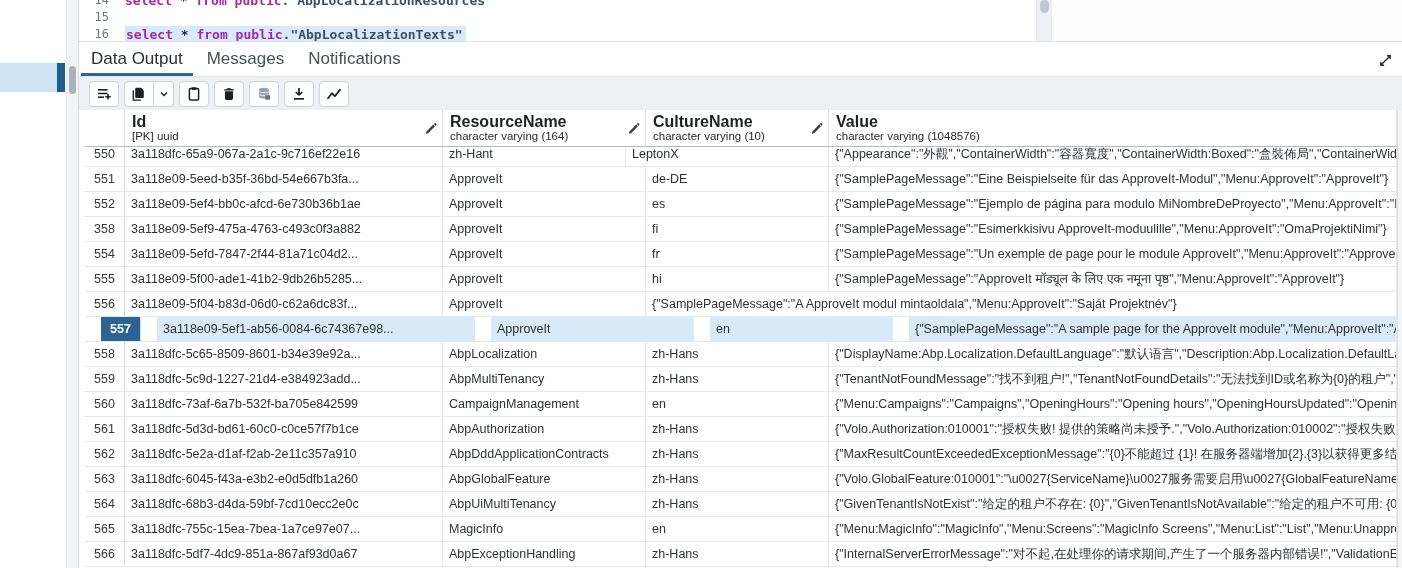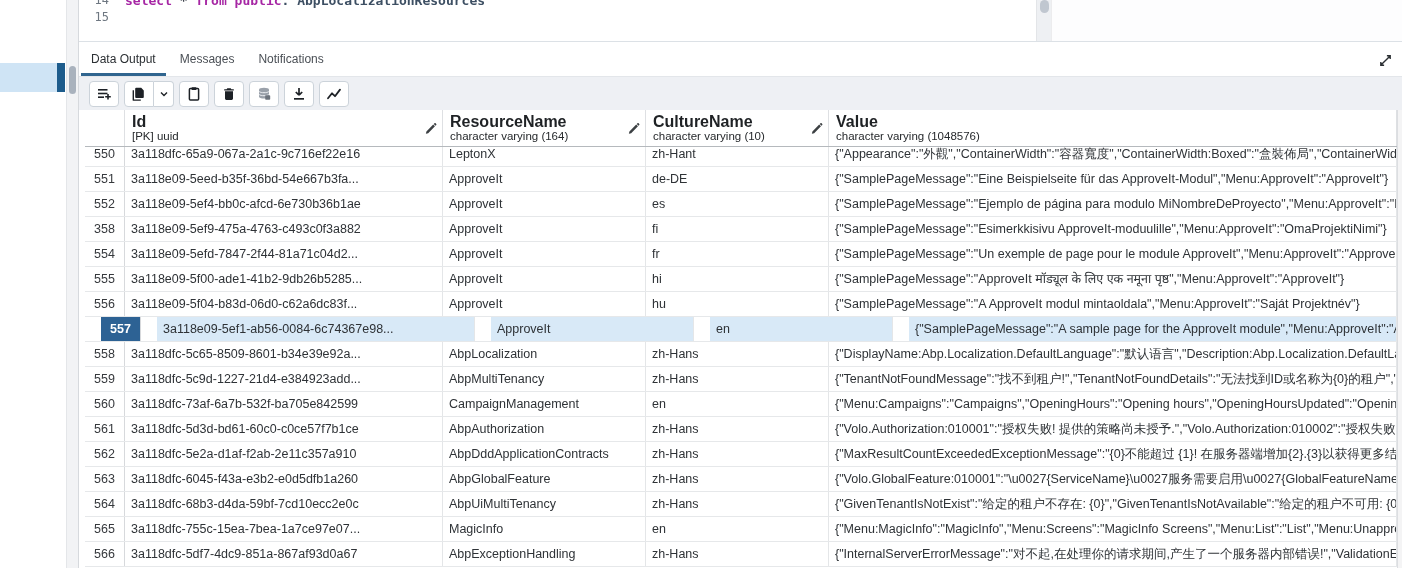--- a/index.html
+++ b/index.html
@@ -35,21 +35,21 @@
                       background:#eef0f3; border-left:1px solid #e3e5e8; }
   .editor-scroll-thumb { position:absolute; left:3px; top:0; width:9px; height:13px;
                          background:#c0c7d0; border-radius:5px; }
   .editor-right-space { position:absolute; left:972px; top:0; right:0; height:41px;
                         background:#fdfdfe; border-left:1px solid #ececee; }
   .hdivider { position:absolute; left:0; top:41px; width:100%; height:1px; background:#dce1e6; }
 
   
   .tabbar { position:absolute; left:0; top:42px; width:100%; height:34px; background:#fff; display:flex; align-items:stretch; padding-left:2px; }
   .tab { position:relative; display:flex; align-items:center; padding:0 10px; margin-right:4px;
-         font-size:12px; color:#4a4f55; cursor:pointer; }
+         font-size:17px; color:#4a4f55; cursor:pointer; }
   .tab.active { color:#2b2f33; }
   .tab.active::after { content:""; position:absolute; left:0; right:0; bottom:0; height:3px; background:#30658f; }
   .expand-btn { position:absolute; right:9px; top:11px; width:15px; height:15px; cursor:pointer; }
 
   
   .toolbar { position:absolute; left:0; top:76px; width:100%; height:34px; background:#eef0f4;
              border-top:1px solid #e3e6ea; display:flex; align-items:center; padding-left:10px; gap:5px; }
   .btn { width:30px; height:26px; background:#fff; border:1px solid #ccd3da; border-radius:4px;
          display:flex; align-items:center; justify-content:center; cursor:pointer; }
   .btn svg { display:block; }
@@ -96,20 +96,21 @@
     <div class="left-scroll-thumb"></div>
   </div>
   <div class="panel-divider"></div>
 
   <div class="main">
 
     <div class="editor">
       <div class="editor-lines">
         <div class="code-line"><span class="ln">14</span><span class="code"><span class="kw">select</span> <span class="op">*</span> <span class="kw">from</span> <span class="kw">public</span><span class="ident">."AbpLocalizationResources"</span></span></div>
         <div class="code-line"><span class="ln">15</span><span class="code"></span></div>
+        <div class="code-line"><span class="ln">16</span><span class="code"><span class="hl"><span class="kw">select</span> <span class="op">*</span> <span class="kw">from</span> <span class="kw">public</span><span class="ident">."AbpLocalizationTexts"</span></span></span></div>
       </div>
     </div>
     <div class="editor-scrollbar">
       <div class="editor-scroll-thumb"></div>
     </div>
     <div class="editor-right-space"></div>
     <div class="hdivider"></div>
 
     <div class="tabbar">
       <div class="tab active">Data Output</div>
@@ -201,22 +202,22 @@
         </div>
         <div class="hcell c-val">
           <div class="hname">Value</div>
           <div class="htype">character varying (1048576)</div>
         </div>
       </div>
       <div class="gbody">
   <div class="row">
     <div class="cell c-num rownum">550</div>
     <div class="cell c-id">3a118dfc-65a9-067a-2a1c-9c716ef22e16</div>
+    <div class="cell c-cul">zh-Hant</div>
     <div class="cell c-res">LeptonX</div>
-    <div class="cell c-cul">zh-Hant</div>
     <div class="cell c-val">{"Appearance":"外觀","ContainerWidth":"容器寬度","ContainerWidth:Boxed":"盒裝佈局","ContainerWidth:Fixed":"固定佈局","Containe</div>
   </div>
 
   <div class="row">
     <div class="cell c-num rownum">551</div>
     <div class="cell c-id">3a118e09-5eed-b35f-36bd-54e667b3fa...</div>
     <div class="cell c-res">ApproveIt</div>
     <div class="cell c-cul">de-DE</div>
     <div class="cell c-val">{"SamplePageMessage":"Eine Beispielseite für das ApproveIt-Modul","Menu:ApproveIt":"ApproveIt"}</div>
   </div>
@@ -250,21 +251,20 @@
     <div class="cell c-id">3a118e09-5f00-ade1-41b2-9db26b5285...</div>
     <div class="cell c-res">ApproveIt</div>
     <div class="cell c-cul">hi</div>
     <div class="cell c-val">{"SamplePageMessage":"ApproveIt मॉड्यूल के लिए एक नमूना पृष्ठ","Menu:ApproveIt":"ApproveIt"}</div>
   </div>
 
   <div class="row">
     <div class="cell c-num rownum">556</div>
     <div class="cell c-id">3a118e09-5f04-b83d-06d0-c62a6dc83f...</div>
     <div class="cell c-res">ApproveIt</div>
-    <div class="cell c-cul">hu</div>
     <div class="cell c-val">{"SamplePageMessage":"A ApproveIt modul mintaoldala","Menu:ApproveIt":"Saját Projektnév"}</div>
   </div>
 
   <div class="row selected">
     <div class="cell c-num rownum">557</div>
     <div class="cell c-id">3a118e09-5ef1-ab56-0084-6c74367e98...</div>
     <div class="cell c-res">ApproveIt</div>
     <div class="cell c-cul">en</div>
     <div class="cell c-val">{"SamplePageMessage":"A sample page for the ApproveIt module","Menu:ApproveIt":"Approve It","Menu:Players":"Players","Menu</div>
   </div>

